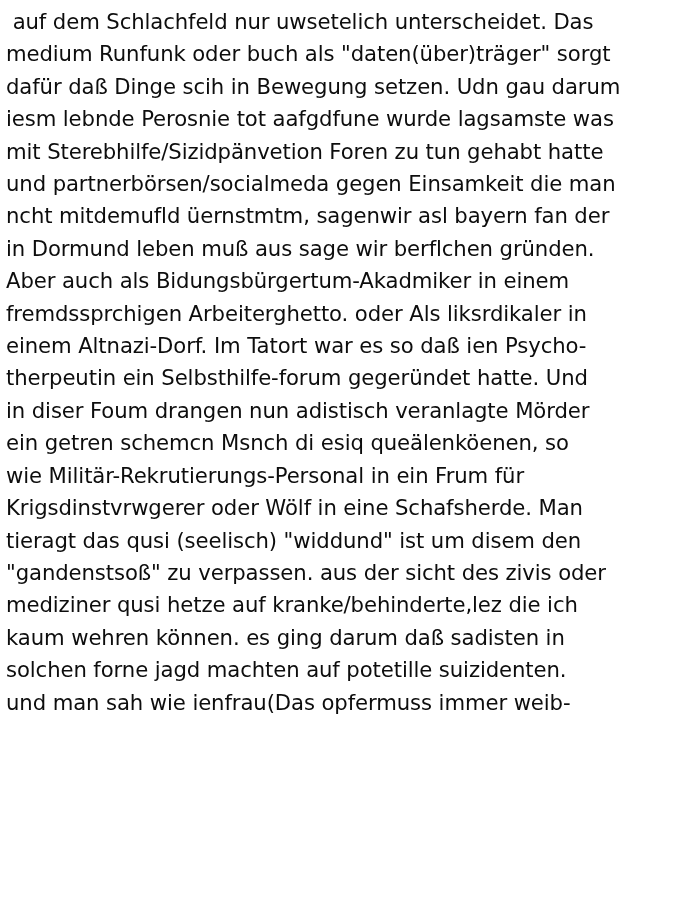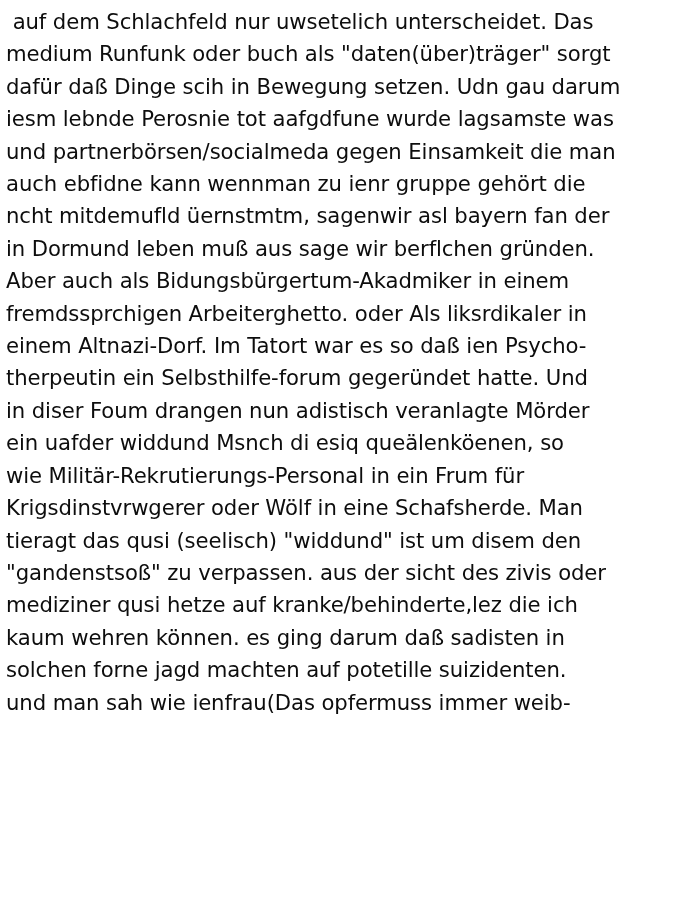--- a/index.html
+++ b/index.html
@@ -28,30 +28,30 @@
   }
 </style>
 </head>
 <body>
 
 <div id="text-block">
   <div class="line"> auf dem Schlachfeld nur uwsetelich unterscheidet. Das</div>
   <div class="line">medium Runfunk oder buch als "daten(über)träger" sorgt</div>
   <div class="line">dafür daß Dinge scih in Bewegung setzen. Udn gau darum</div>
   <div class="line">iesm lebnde Perosnie tot aafgdfune wurde lagsamste was</div>
+  <div class="line">mit Sterebhilfe/Sizidpänvetion Foren zu tun gehabt hatte</div>
   <div class="line">und partnerbörsen/socialmeda gegen Einsamkeit die man</div>
-  <div class="line">auch ebfidne kann wennman zu ienr gruppe gehört die</div>
   <div class="line">ncht mitdemufld üernstmtm, sagenwir asl bayern fan der</div>
   <div class="line">in Dormund leben muß aus sage wir berflchen gründen.</div>
   <div class="line">Aber auch als Bidungsbürgertum-Akadmiker in einem</div>
   <div class="line">fremdssprchigen Arbeiterghetto. oder Als liksrdikaler in</div>
   <div class="line">einem Altnazi-Dorf. Im Tatort war es so daß ien Psycho-</div>
   <div class="line">therpeutin ein Selbsthilfe-forum gegeründet hatte. Und</div>
   <div class="line">in diser Foum drangen nun adistisch veranlagte Mörder</div>
-  <div class="line">ein uafder widdund Msnch di esiq queälenköenen, so</div>
+  <div class="line">ein getren schemcn Msnch di esiq queälenköenen, so</div>
   <div class="line">wie Militär-Rekrutierungs-Personal in ein Frum für</div>
   <div class="line">Krigsdinstvrwgerer oder Wölf in eine Schafsherde. Man</div>
   <div class="line">tieragt das qusi (seelisch) "widdund" ist um disem den</div>
   <div class="line">"gandenstsoß" zu verpassen. aus der sicht des zivis oder</div>
   <div class="line">mediziner qusi hetze auf kranke/behinderte,lez die ich</div>
   <div class="line">kaum wehren können. es ging darum daß sadisten in</div>
   <div class="line">solchen forne jagd machten auf potetille suizidenten.</div>
   <div class="line">und man sah wie ienfrau(Das opfermuss immer weib-</div>
 </div>
 

